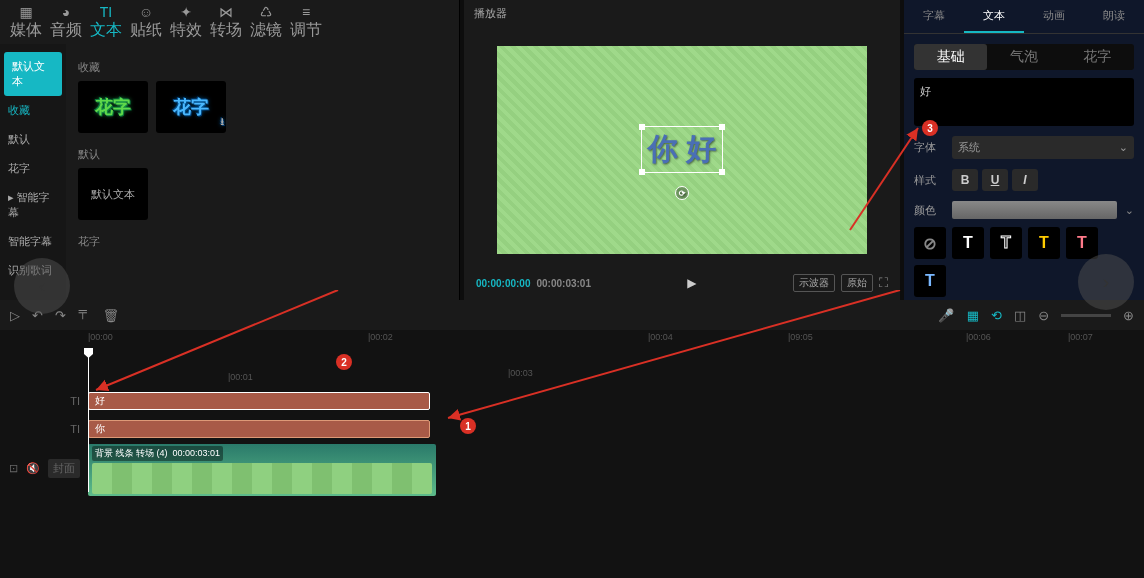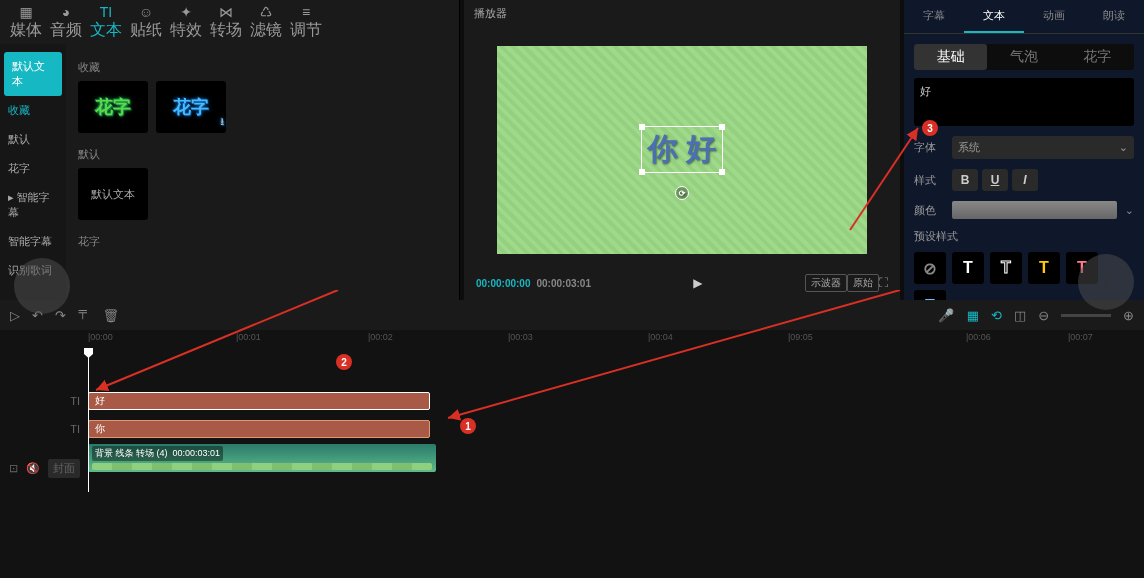--- a/index.html
+++ b/index.html
@@ -29,21 +29,21 @@
 .canvas { width: 370px; height: 208px; background: repeating-linear-gradient(45deg, #9fd98a, #9fd98a 4px, #95d080 4px, #95d080 8px); position: relative; display: flex; align-items: center; justify-content: center; }
 .text-box { border: 1px solid #fff; padding: 2px 6px; position: relative; font-size: 30px; font-weight: bold; color: #4a6fb5; text-shadow: 1px 1px 2px rgba(0,0,0,.5); }
 .handle { position: absolute; width: 6px; height: 6px; background: #fff; }
 .h-tl { top: -3px; left: -3px; } .h-tr { top: -3px; right: -3px; }
 .h-bl { bottom: -3px; left: -3px; } .h-br { bottom: -3px; right: -3px; }
 .rotate-handle { position: absolute; bottom: -28px; left: 50%; transform: translateX(-50%); width: 14px; height: 14px; border: 1px solid #fff; border-radius: 50%; background: rgba(0,0,0,.3); display: flex; align-items: center; justify-content: center; font-size: 8px; color: #fff; }
 .preview-controls { display: flex; align-items: center; justify-content: space-between; padding: 8px 12px; font-size: 10px; }
 .time-display { color: #16b8c4; font-weight: bold; }
 .time-display .dur { color: #888; margin-left: 6px; }
 .play-btn { color: #ccc; font-size: 12px; }
-.pv-right { display: flex; align-items: center; }
+.pv-right { display: flex; gap: 6px; align-items: center; }
 .pv-btn { border: 1px solid #555; padding: 1px 5px; font-size: 10px; color: #aaa; border-radius: 2px; }
 .right-panel { width: 240px; background: #0f172a; padding: 0; }
 .right-tabs { display: flex; border-bottom: 1px solid #333; }
 .r-tab { flex: 1; text-align: center; padding: 8px 0; font-size: 11px; color: #888; cursor: pointer; }
 .r-tab.active { color: #fff; border-bottom: 2px solid #16b8c4; }
 .sub-tabs { display: flex; margin: 10px 10px 8px; background: #0d0d0d; border-radius: 3px; }
 .s-tab { flex: 1; text-align: center; padding: 4px 0; font-size: 14px; color: #777; cursor: pointer; }
 .s-tab.active { background: #333; color: #fff; border-radius: 3px; }
 .text-input { margin: 6px 10px; background: #000; height: 48px; padding: 6px; color: #ccc; font-size: 11px; border-radius: 3px; }
 .prop-row { display: flex; align-items: center; margin: 10px 10px 0; font-size: 11px; color: #999; gap: 8px; }
@@ -61,21 +61,21 @@
 .tl-icon.active { color: #16b8c4; }
 .ruler { height: 20px; position: relative; margin-left: 88px; color: #555; font-size: 9px; }
 .ruler span { position: absolute; top: 2px; }
 .tracks { position: relative; }
 .track { height: 26px; display: flex; align-items: center; margin-bottom: 2px; }
 .track-head { width: 88px; display: flex; align-items: center; justify-content: flex-end; padding-right: 8px; gap: 8px; color: #666; font-size: 11px; }
 .track-body { flex: 1; position: relative; height: 100%; }
 .clip { position: absolute; height: 18px; top: 4px; border-radius: 2px; display: flex; align-items: center; padding: 0 6px; font-size: 10px; color: #fff; }
 .clip.text-clip { background: #a85a47; border: 1px solid #d97; }
 .clip.text-clip.selected { border: 1px solid #fff; }
-.clip.video-clip { background: linear-gradient(#2a7a6a, #5dbb8a); height: 28px; top: 0; flex-direction: column; align-items: flex-start; padding: 2px 4px; }
+.clip.video-clip { background: linear-gradient(#2a7a6a, #5dbb8a); height: 52px; top: 0; flex-direction: column; align-items: flex-start; padding: 2px 4px; }
 .video-clip .vlabel { background: rgba(0,0,0,.4); font-size: 9px; padding: 1px 3px; border-radius: 2px; }
 .video-clip .vthumb { flex: 1; width: 100%; background: repeating-linear-gradient(90deg, #8fd080, #8fd080 20px, #7fc070 20px, #7fc070 40px); margin-top: 2px; border-radius: 2px; }
 .track.video { height: 48px; }
 .playhead { position: absolute; left: 88px; top: 0; bottom: 0; width: 1px; background: #fff; z-index: 5; }
 .playhead::before { content: ''; position: absolute; top: -2px; left: -4px; width: 9px; height: 10px; background: #fff; clip-path: polygon(0 0, 100% 0, 100% 60%, 50% 100%, 0 60%); }
 .annotation { position: absolute; width: 16px; height: 16px; background: #d93025; border-radius: 50%; color: #fff; font-size: 10px; display: flex; align-items: center; justify-content: center; z-index: 20; font-weight: bold; }
 .arrow { position: absolute; z-index: 19; pointer-events: none; }
 .nav-circle { position: absolute; width: 56px; height: 56px; border-radius: 50%; background: rgba(80,80,80,.5); display: flex; align-items: center; justify-content: center; color: #333; font-size: 18px; z-index: 15; }
 </style>
 </head>
@@ -204,23 +204,20 @@
         <div class="style-btn">
             <i>I</i>
           </div>
       </div>
     </div>
     <div class="prop-row">
       <span class="prop-label">颜色</span>
       <div class="color-swatch"></div>
       <span style="color:#888;">⌄</span>
     </div>
-    <div class="prop-row">
-        <span>预设样式</span>
-      </div>
     <div class="preset-row" id="presets">
         <div class="preset" style="color: rgb(136, 136, 136);">⊘</div>
         <div class="preset" style="color: rgb(255, 255, 255);">T</div>
         <div class="preset" style="color: transparent; -webkit-text-stroke: 1px rgb(255, 255, 255);">T</div>
         <div class="preset" style="color: rgb(255, 204, 0);">T</div>
         <div class="preset" style="color: rgb(255, 122, 138);">T</div>
         <div class="preset" style="color: rgb(122, 184, 255);">T</div>
       </div>
   </div>
 </div>
@@ -239,23 +236,23 @@
       <span class="tl-icon active">▦</span>
       <span class="tl-icon active">⟲</span>
       <span class="tl-icon">◫</span>
       <span class="tl-icon">⊖</span>
       <span style="width:50px;height:3px;background:#444;"></span>
       <span class="tl-icon">⊕</span>
     </div>
   </div>
   <div class="ruler" id="ruler">
       <span style="left: 0px;">|00:00</span>
-      <span style="left: 148px;">|00:01</span>
+      <span style="left: 140px; margin-top: 40px;">|00:01</span>
       <span style="left: 280px;">|00:02</span>
-      <span style="left: 420px;">|00:03</span>
+      <span style="left: 420px; margin-top: 36px;">|00:03</span>
       <span style="left: 560px;">|00:04</span>
       <span style="left: 700px;">|09:05</span>
       <span style="left: 878px;">|00:06</span>
       <span style="left: 980px;">|00:07</span>
     </div>
   <div class="tracks">
     <div class="playhead"></div>
     <div style="height:38px;"></div>
     <div class="track">
       <div class="track-head">

